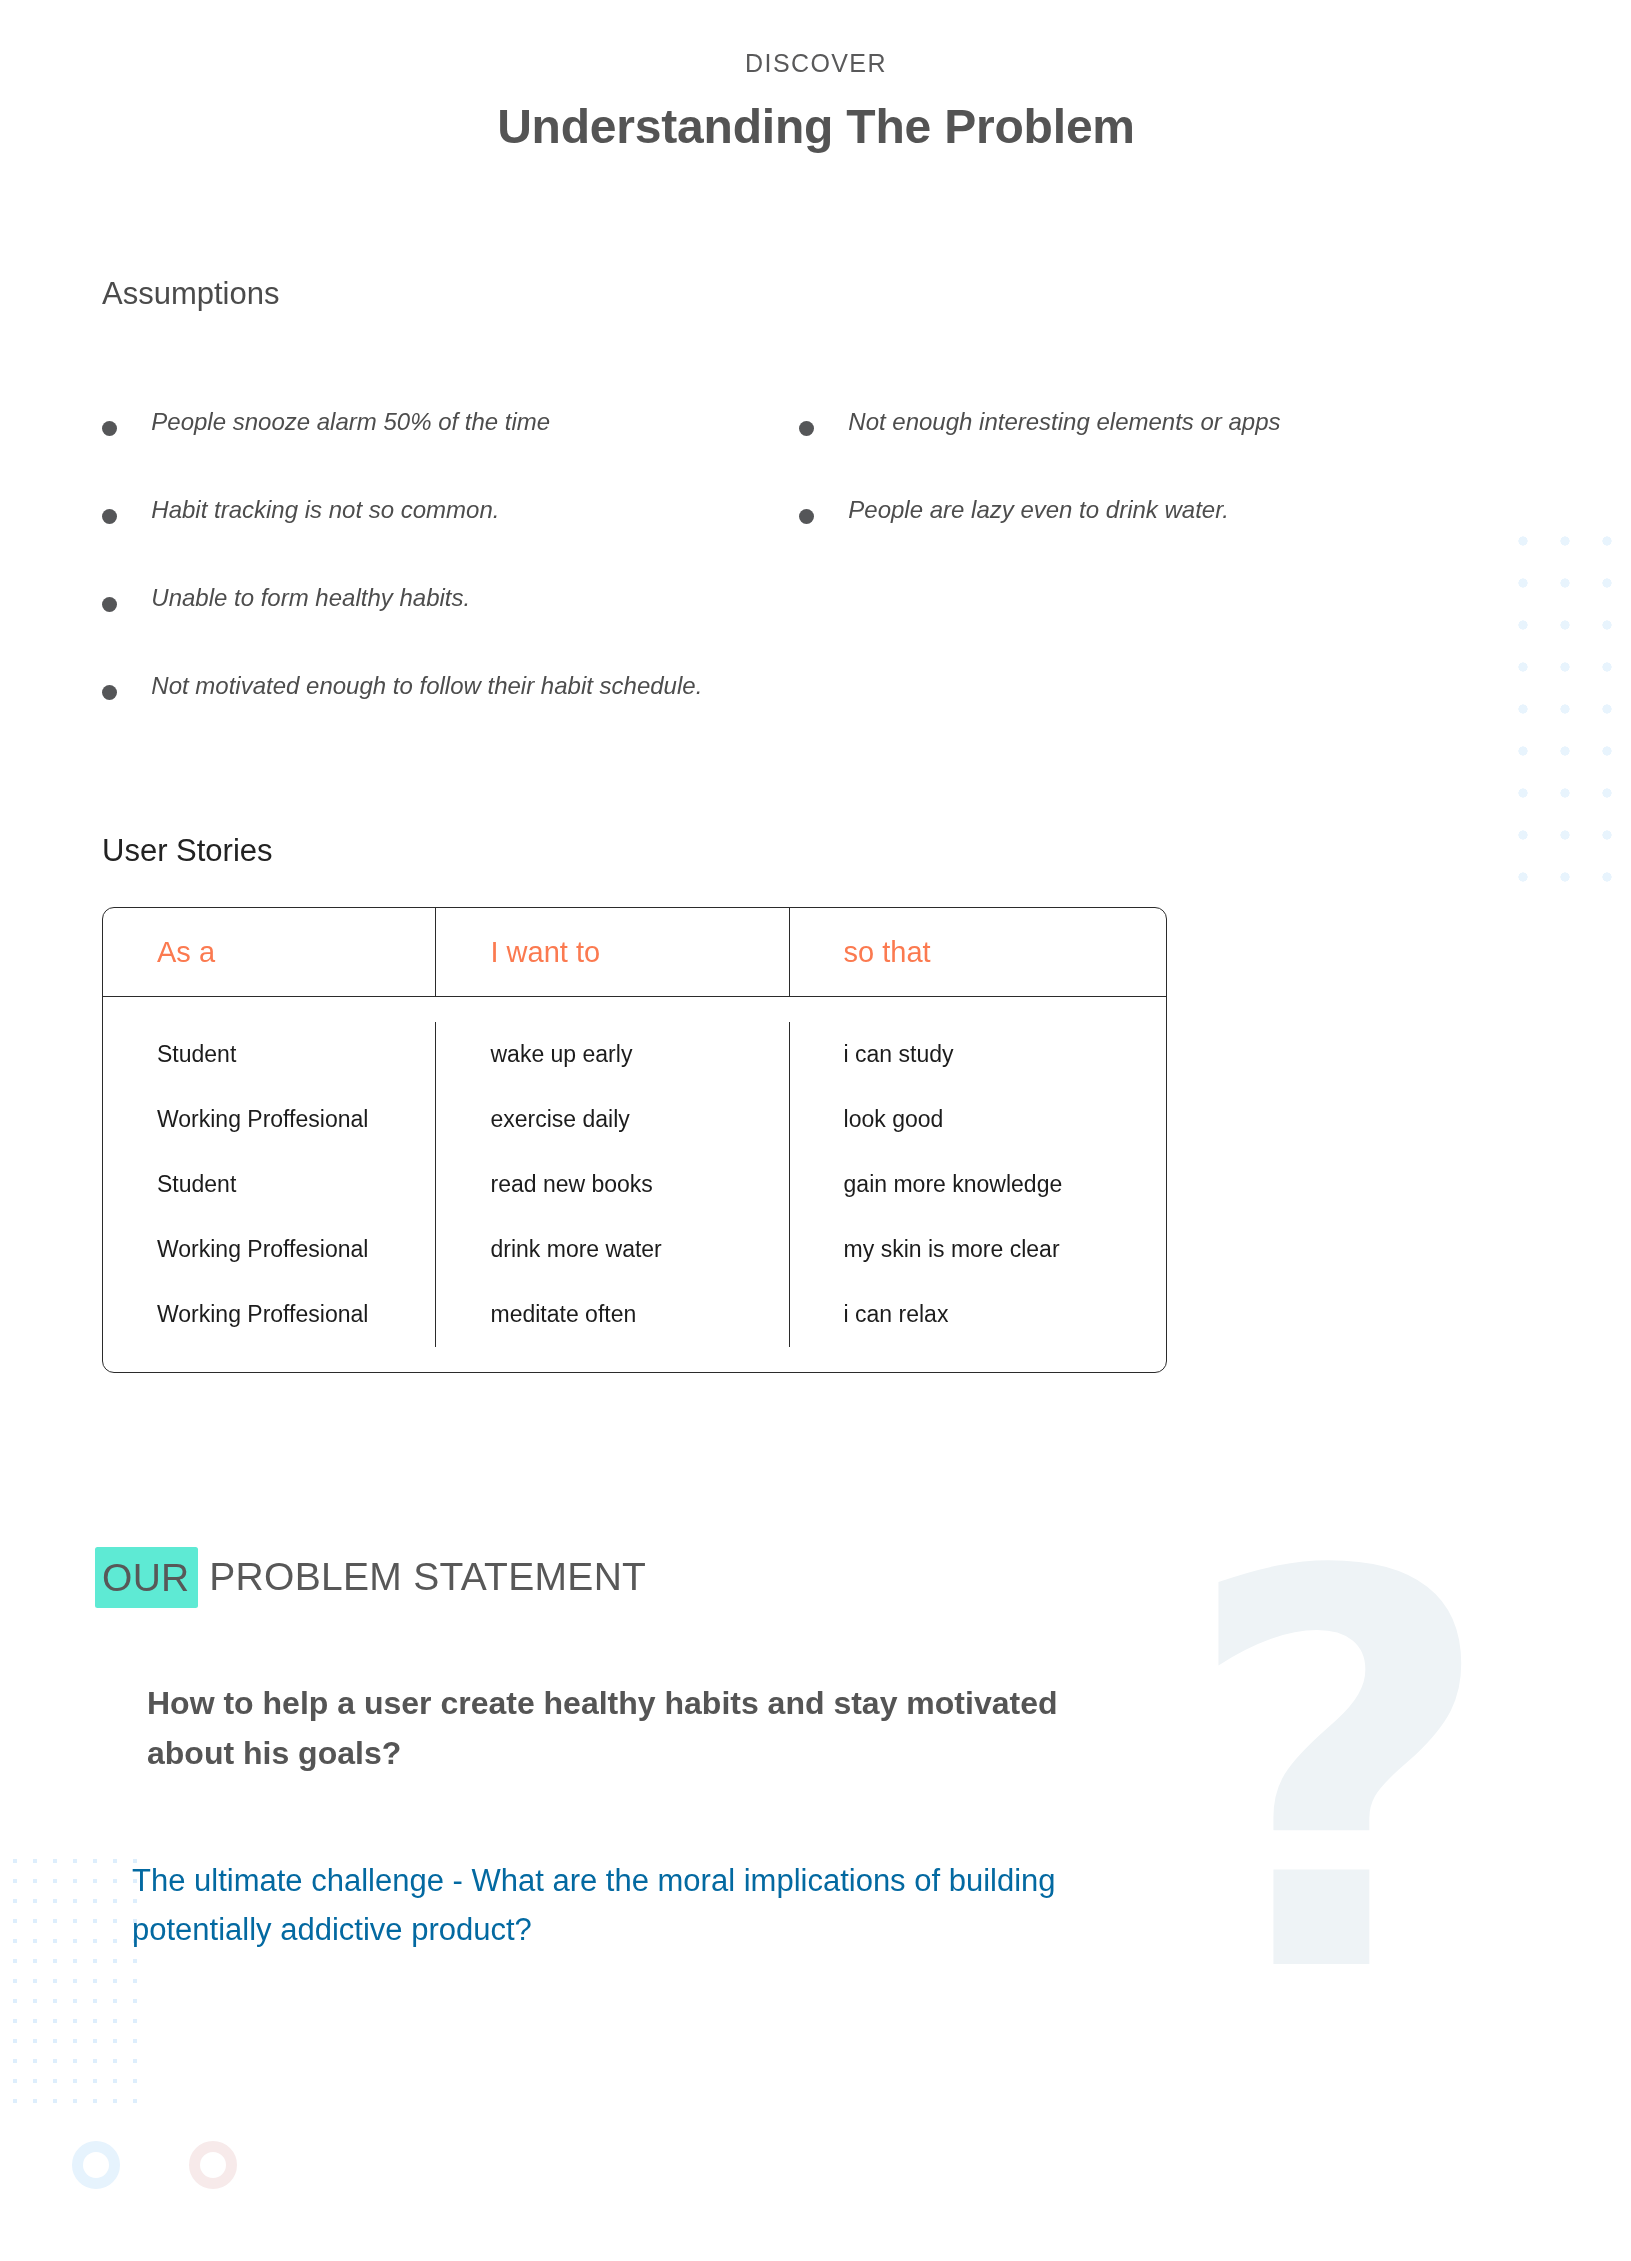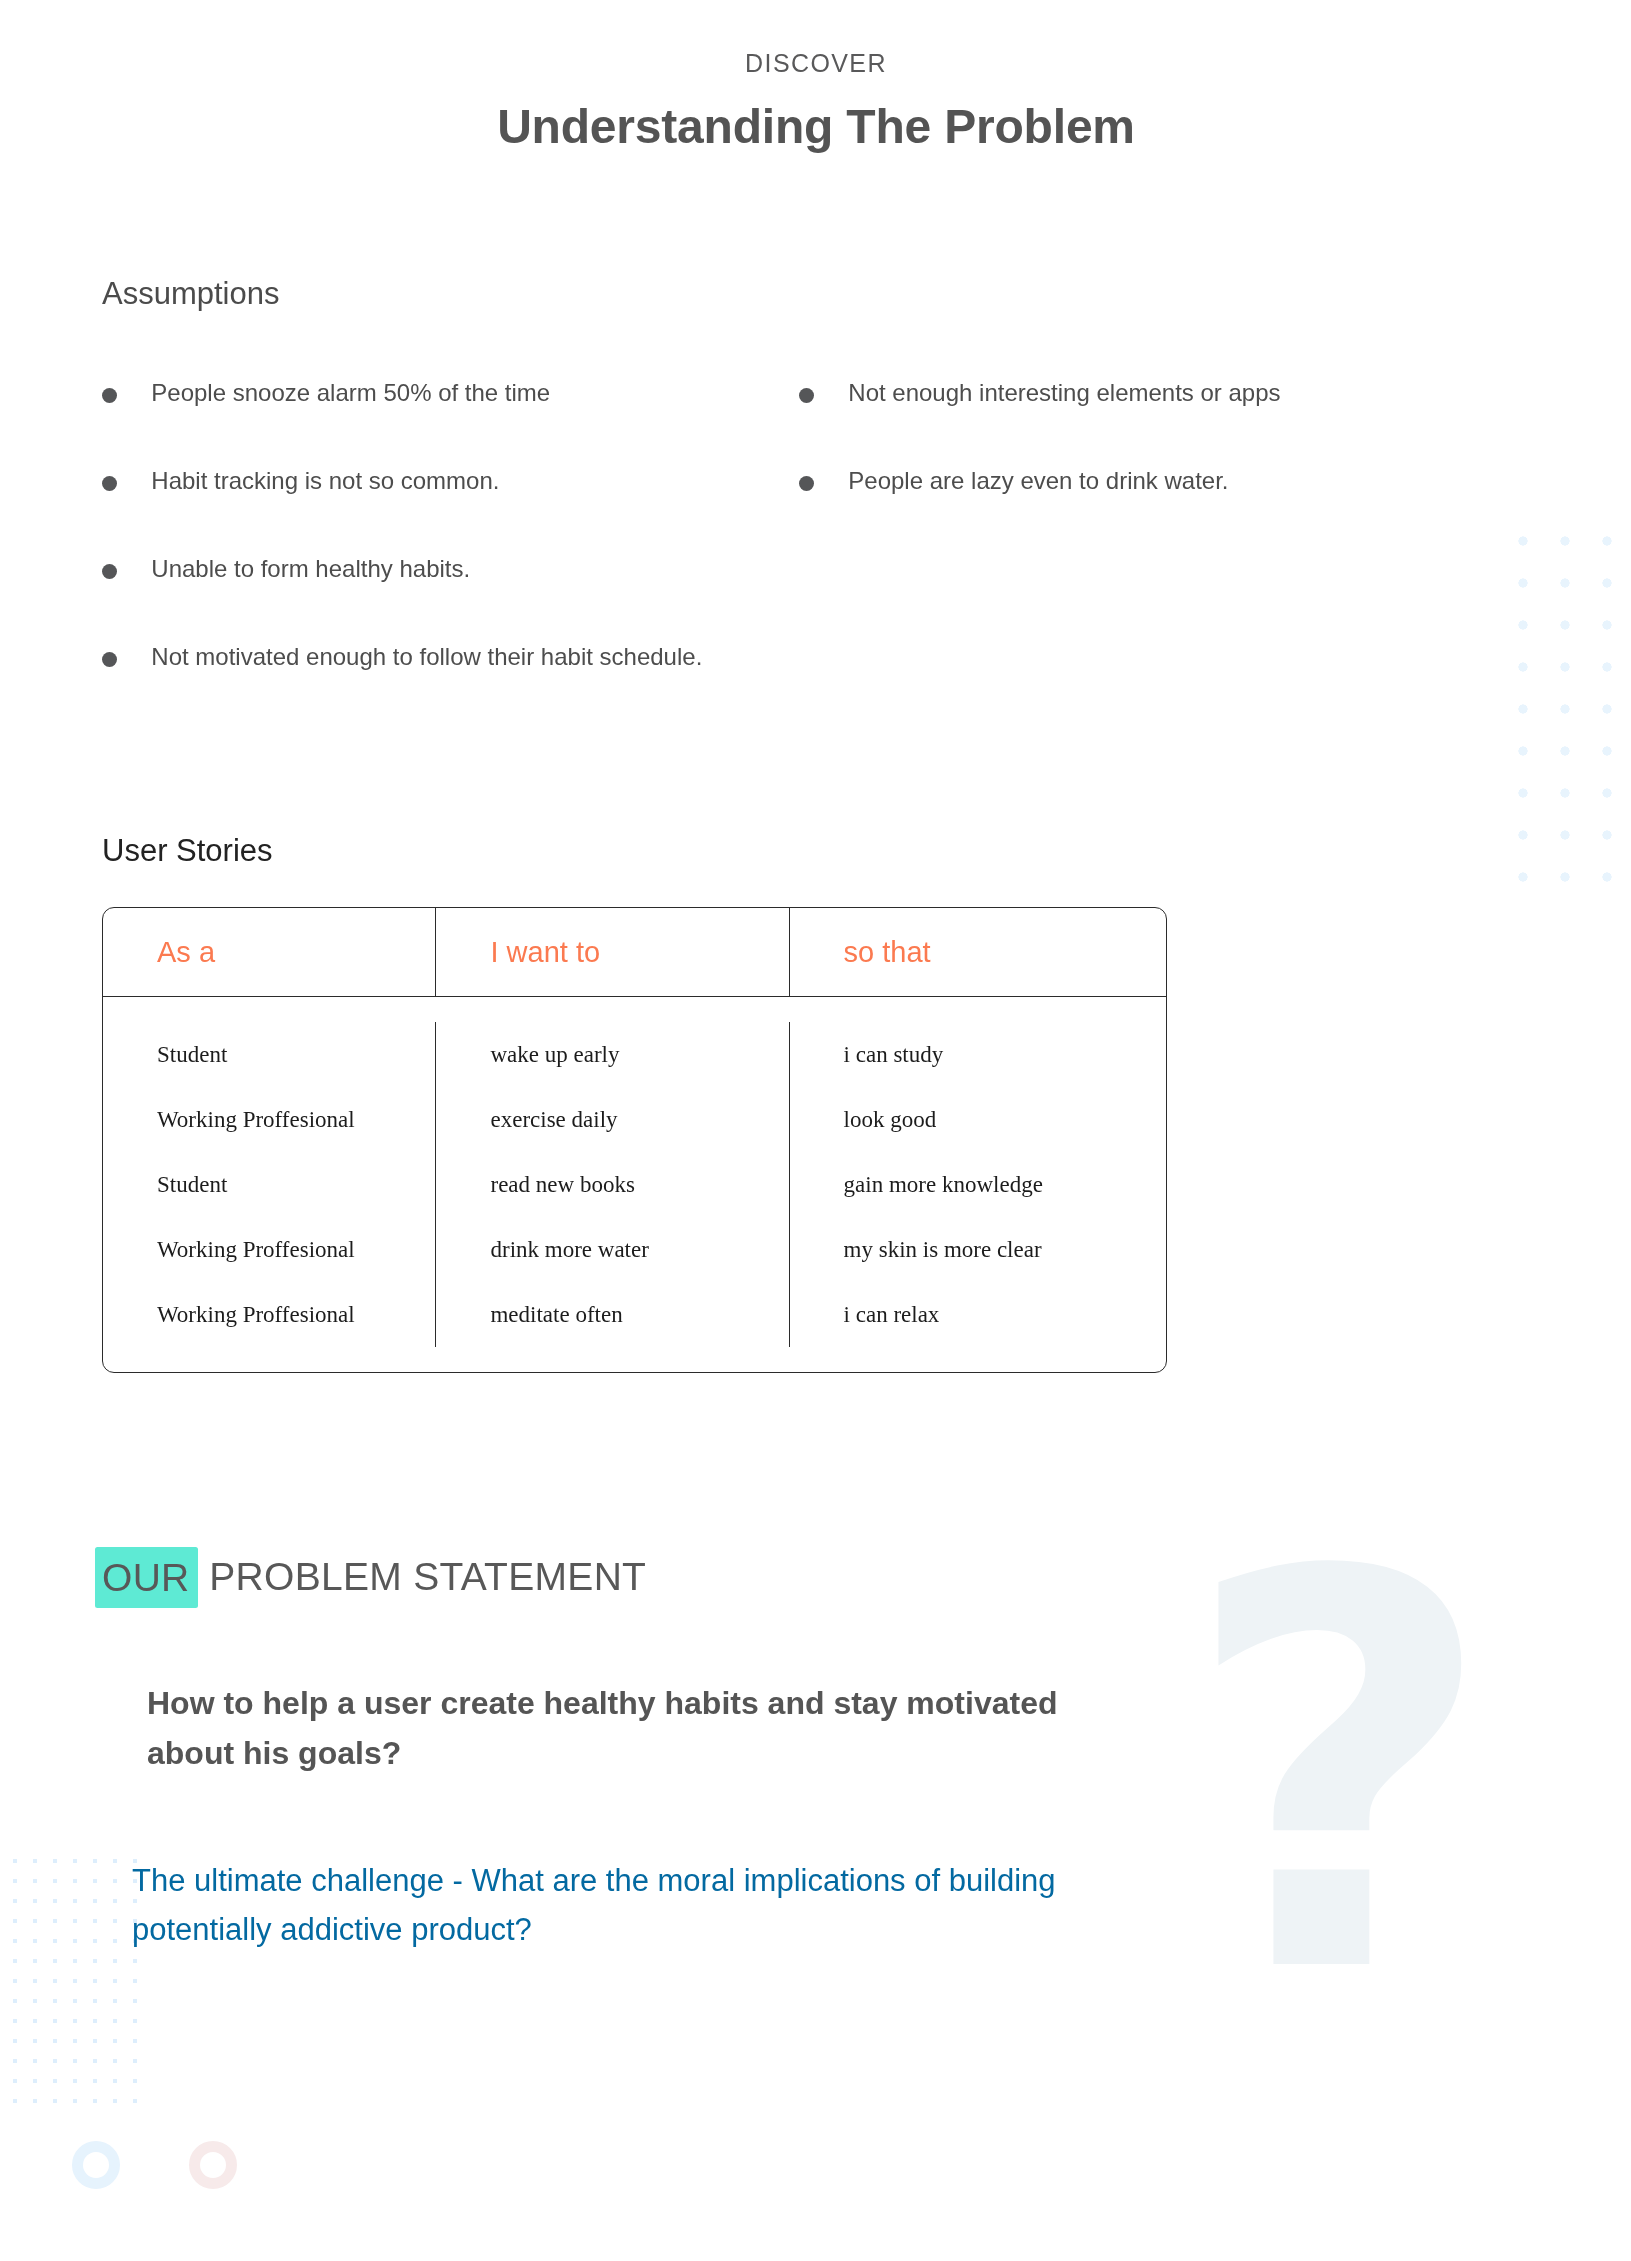--- a/index.html
+++ b/index.html
@@ -80,22 +80,23 @@
     font-weight:400;
     color:#4b4b4b;
   }
   #assump-cols{
     margin-top:36px;
     display:flex;
   }
   .assump-col{width:714px;}
   .bullet-row{
     display:flex;
-    align-items:center;
+    align-items:flex-end;
     height:88px;
+    font-style:italic;
   }
   .bullet-dot{
     width:15.3px;height:15.3px;border-radius:50%;
     background:#555658;
     margin-top:7.6px;
     flex:0 0 15.3px;
   }
   .bullet-text{
     margin-left:34px;
     font-size:24px;
@@ -125,21 +126,21 @@
   .tcell.c1{width:435px;border-right:1.4px solid #2b2b2b;}
   .tcell.c2{width:465px;}
   #thead .tcell{height:88px;}
   #thead{border-bottom:1.4px solid #2b2b2b;}
   .th-label{
     font-size:29px;
     color:#fb7a50;
     font-weight:400;
   }
   #tbody{padding:0;}
-  #tbody .trow{height:65px;font-family:Liberation Serif, serif;}
+  #tbody .trow{height:65px;}
   #tbody .trow:first-child{margin-top:25px;}
   #tbody .trow:last-child{margin-bottom:25px;}
   .td-text{font-size:23px;color:#1c1c1c;}
 
   
   #problem{position:absolute;left:102px;top:1555px;width:1062px;}
   #ps-heading{
     font-size:39px;
     font-weight:400;
     color:#585858;

